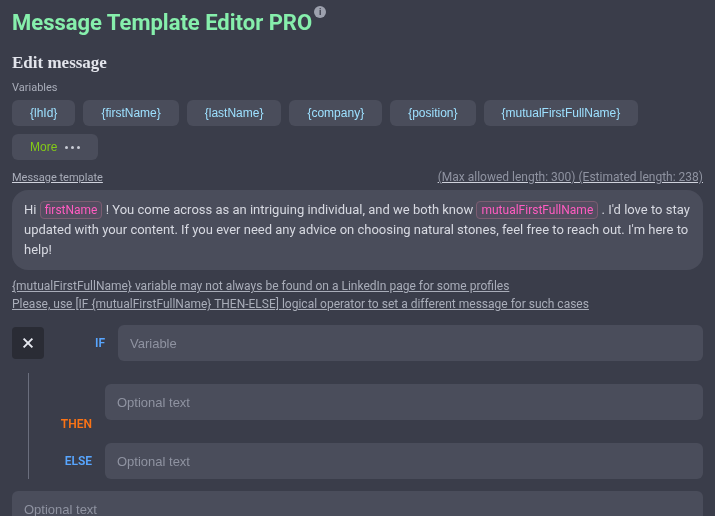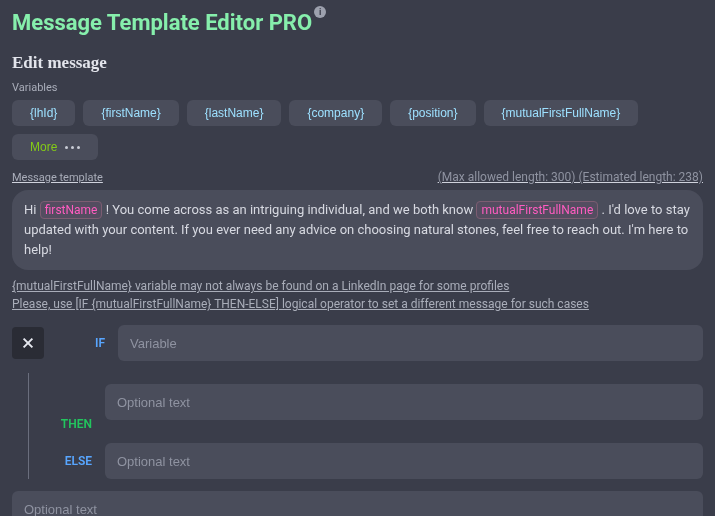--- a/index.html
+++ b/index.html
@@ -100,21 +100,21 @@
 
   .vert-line {
     width: 1px; background: #6a6e7d; align-self: stretch;
     margin-left: 16px; margin-right: 15px;
   }
   .kw {
     width: 48px; text-align: right; font-size: 12px; font-weight: 600;
     flex: 0 0 48px;
   }
   .kw.if { color: #58a6ff; }
-  .kw.then { color: #22c55e; margin-top: 44px; }
+  .kw.then { color: #f97316; margin-top: 44px; }
   .kw.else { color: #58a6ff; }
 
   .field {
     flex: 1; height: 36px;
     background: #4a4d5b;
     border: none; border-radius: 6px;
     color: #e5e5e5; font-size: 13px;
     padding: 0 12px;
     outline: none;
   }

